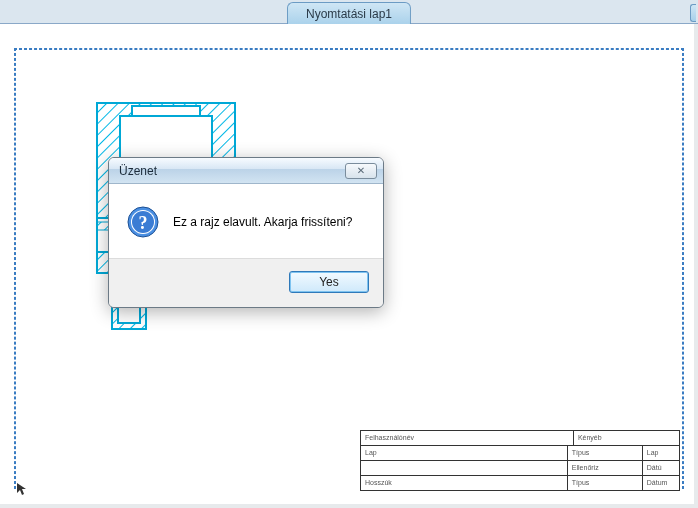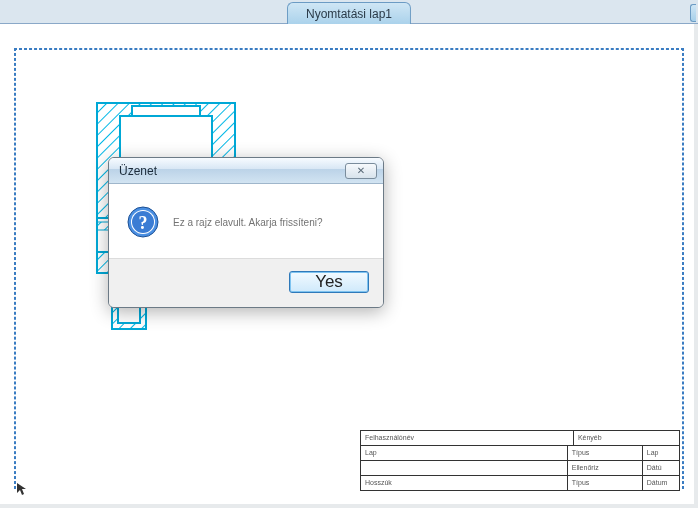--- a/index.html
+++ b/index.html
@@ -114,35 +114,35 @@
   .dlg-body {
     padding: 22px 16px 20px 18px;
     display: flex;
     align-items: center;
     gap: 14px;
     background: #fff;
   }
   .qicon {
     width: 32px; height: 32px; flex: 0 0 32px;
   }
-  .dlg-msg { font-size: 10px; color: #737373; }
+  .dlg-msg { font-size: 12px; color: #000000; }
   .dlg-buttons {
     padding: 12px 14px 14px;
     display: flex;
     justify-content: flex-end;
     gap: 10px;
     background: #f0f0f0;
     border-top: 1px solid #dcdcdc;
   }
   .btn {
     width: 80px; height: 22px;
     border: 1px solid #707070;
     border-radius: 3px;
     background: linear-gradient(#fdfdfd,#e4e4e4);
-    font-size: 17px;
+    font-size: 12px;
     color: #222;
     cursor: pointer;
   }
   .btn.primary {
     border: 1px solid #2f79b9;
     box-shadow: 0 0 0 1px #7ec3f0 inset;
     background: linear-gradient(#f2faff,#cfe9fb);
   }
   .cursor-arrow {
     position: absolute;

